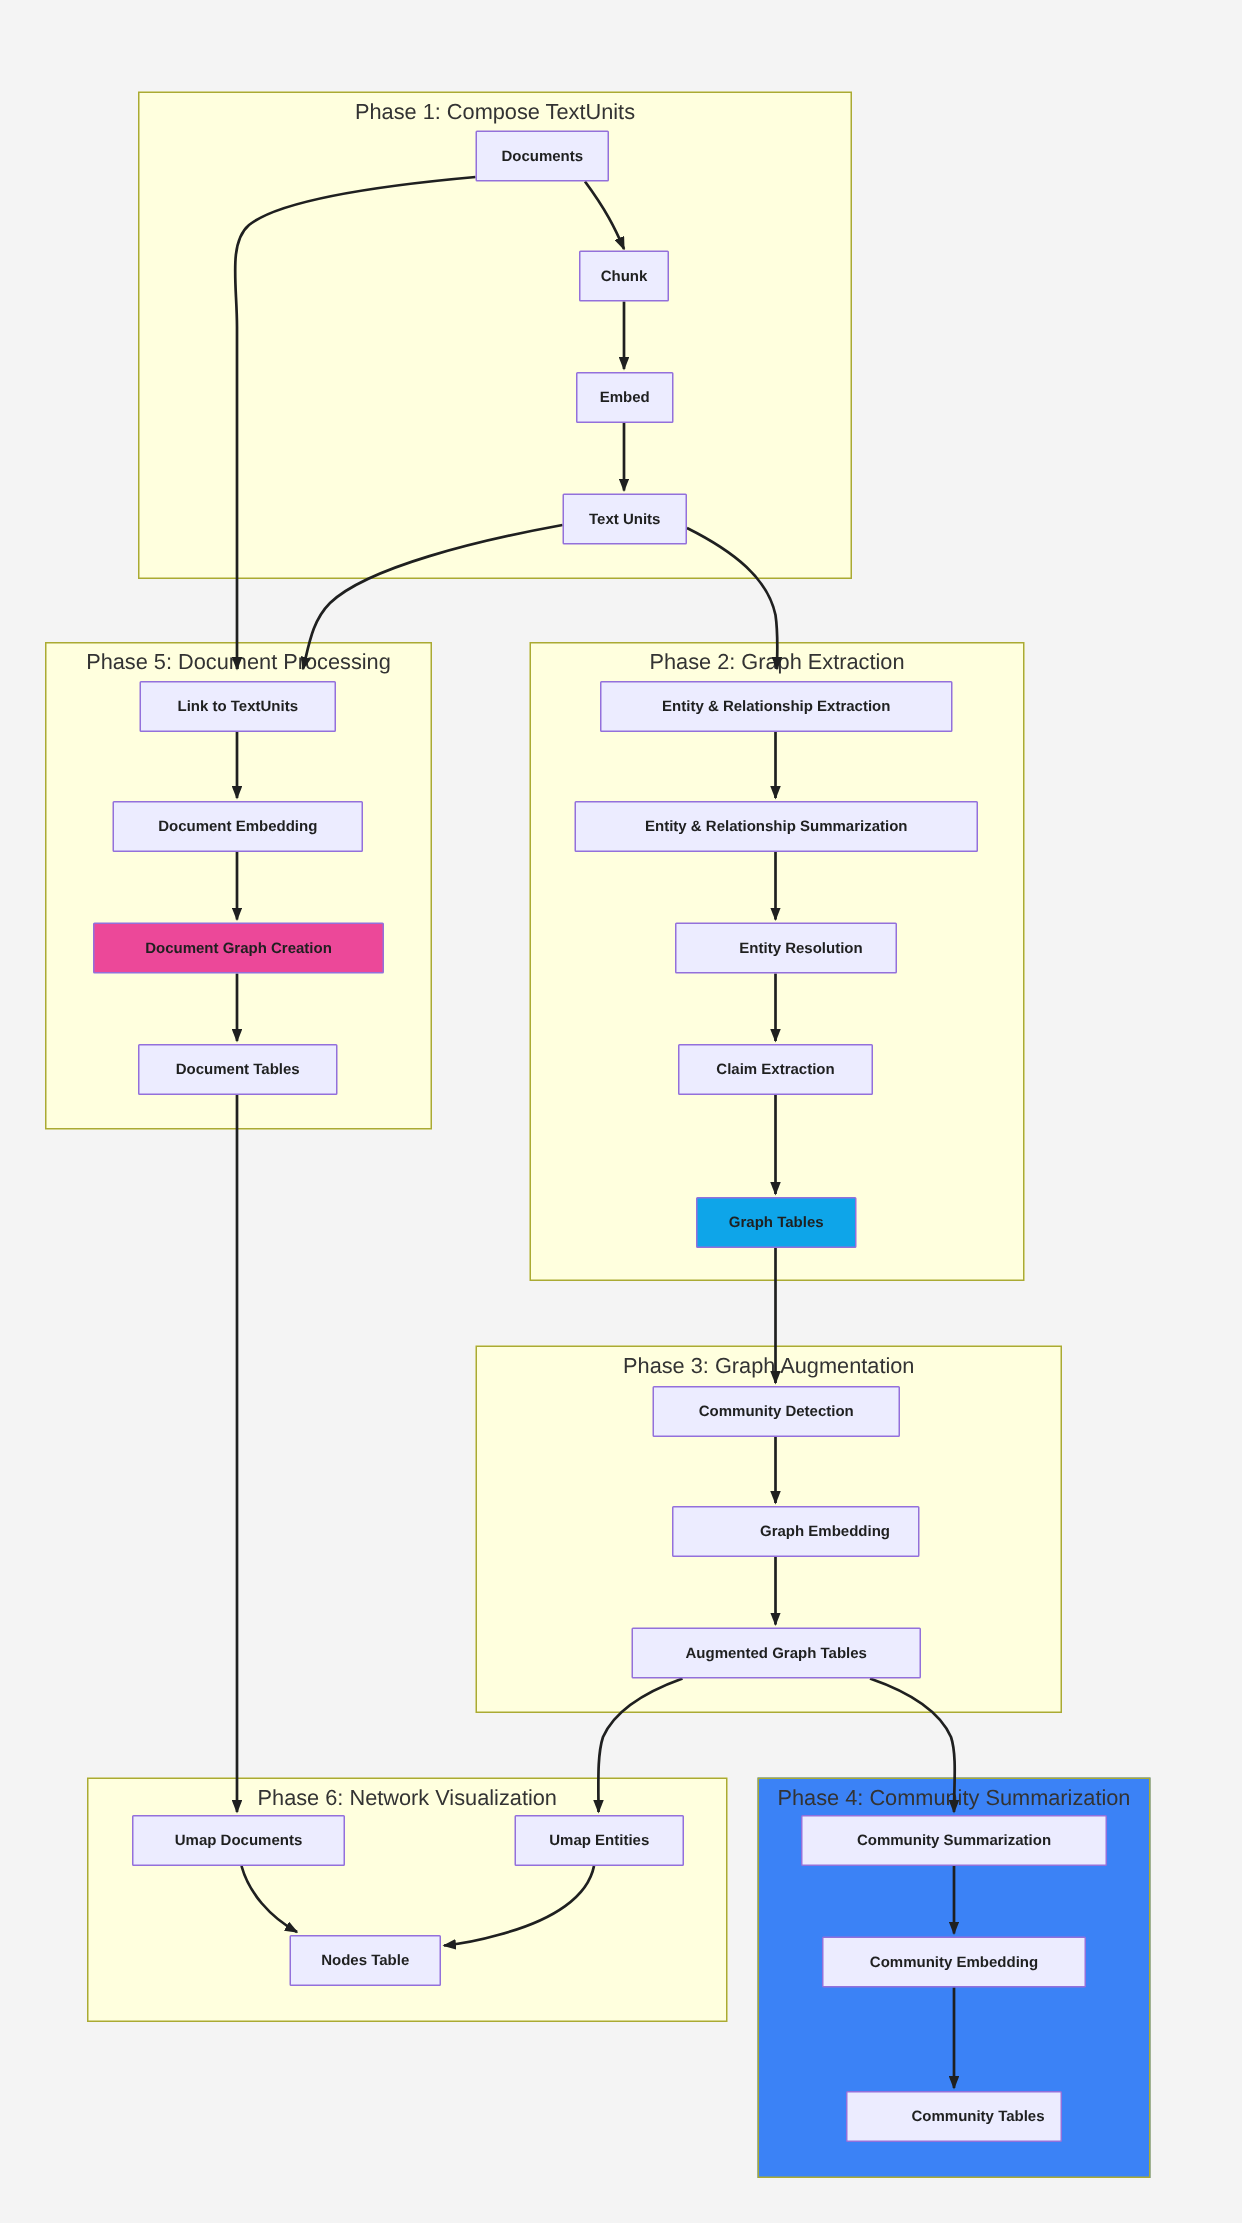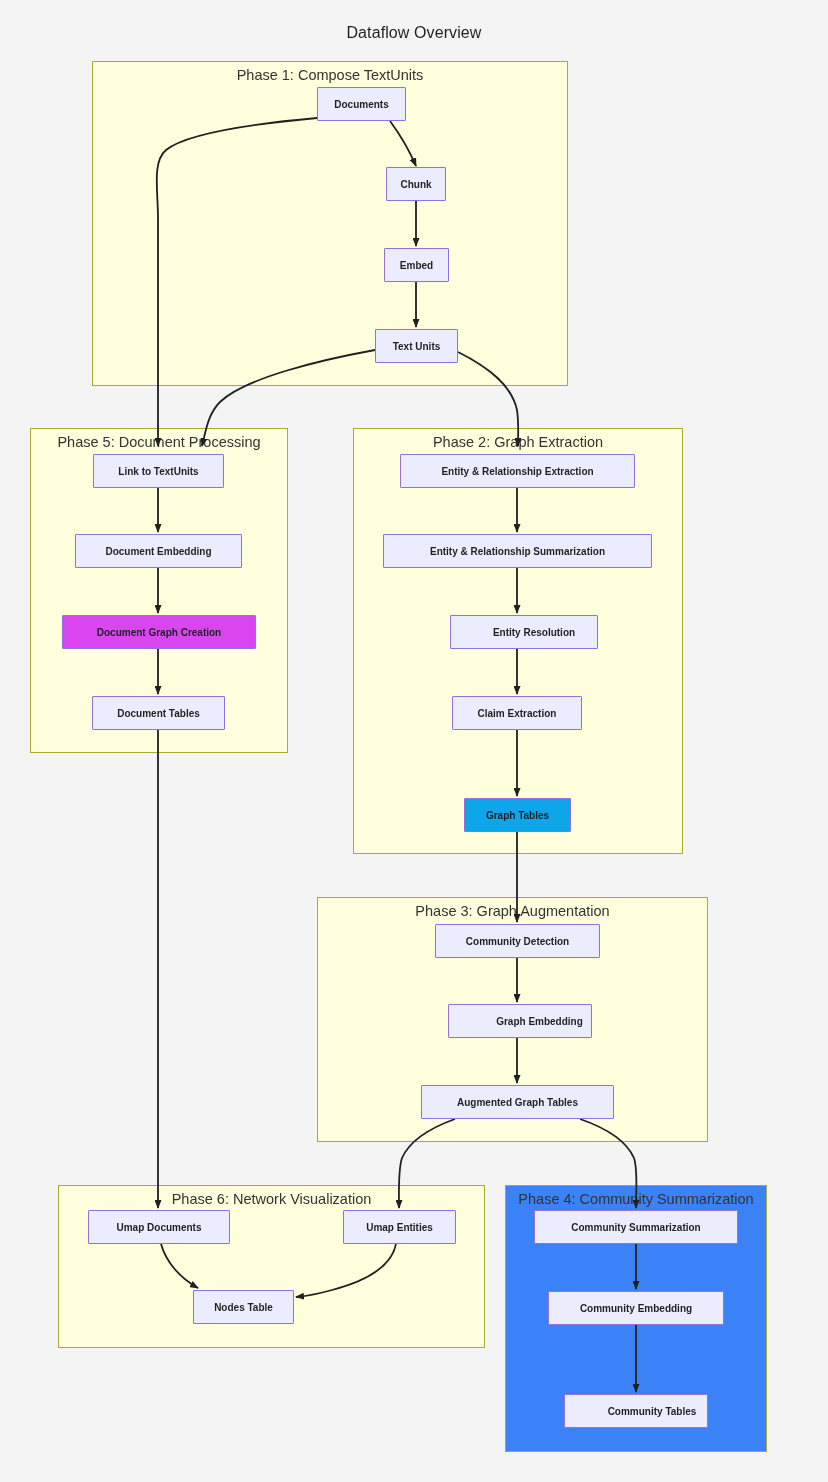--- a/index.html
+++ b/index.html
@@ -65,21 +65,20 @@
     white-space: nowrap;
     height: 34px;
     border-radius: 1px;
   }
 </style>
 </head>
 <body>
 
 <div id="canvas">
 
-  <div class="diagram-title">Dataflow Overview</div>
 
   <div id="clusters-layer">
       <div class="cluster" style="left: 92px; top: 61px; width: 476px; height: 325px; background: rgb(255, 255, 222); border-color: rgb(170, 170, 51);">
         <div class="cluster-label">Phase 1: Compose TextUnits</div>
       </div>
       <div class="cluster" style="left: 30px; top: 428px; width: 258px; height: 325px; background: rgb(255, 255, 222); border-color: rgb(170, 170, 51);">
         <div class="cluster-label">Phase 5: Document Processing</div>
       </div>
       <div class="cluster" style="left: 353px; top: 428px; width: 330px; height: 426px; background: rgb(255, 255, 222); border-color: rgb(170, 170, 51);">
         <div class="cluster-label">Phase 2: Graph Extraction</div>
@@ -140,21 +139,21 @@
       </div>
       <div class="node" style="left: 375px; top: 329px; width: 83px; background: rgb(236, 236, 255); border-color: rgb(147, 112, 219);">
         <span>Text Units</span>
       </div>
       <div class="node" style="left: 93px; top: 454px; width: 131px; background: rgb(236, 236, 255); border-color: rgb(147, 112, 219);">
         <span>Link to TextUnits</span>
       </div>
       <div class="node" style="left: 75px; top: 534px; width: 167px; background: rgb(236, 236, 255); border-color: rgb(147, 112, 219);">
         <span>Document Embedding</span>
       </div>
-      <div class="node" style="left: 62px; top: 615px; width: 194px; background: #d946ef; border-color: rgb(147, 112, 219);">
+      <div class="node" style="left: 62px; top: 615px; width: 194px; background: #ec4899; border-color: rgb(147, 112, 219);">
         <span>Document Graph Creation</span>
       </div>
       <div class="node" style="left: 92px; top: 696px; width: 133px; background: rgb(236, 236, 255); border-color: rgb(147, 112, 219);">
         <span>Document Tables</span>
       </div>
       <div class="node" style="left: 400px; top: 454px; width: 235px; background: rgb(236, 236, 255); border-color: rgb(147, 112, 219);">
         <span>Entity &amp; Relationship Extraction</span>
       </div>
       <div class="node" style="left: 383px; top: 534px; width: 269px; background: rgb(236, 236, 255); border-color: rgb(147, 112, 219);">
         <span>Entity &amp; Relationship Summarization</span>
@@ -164,21 +163,21 @@
       </div>
       <div class="node" style="left: 452px; top: 696px; width: 130px; background: rgb(236, 236, 255); border-color: rgb(147, 112, 219);">
         <span>Claim Extraction</span>
       </div>
       <div class="node" style="left: 464px; top: 798px; width: 107px; background: #0ea5e9; border-color: rgb(147, 112, 219);">
         <span>Graph Tables</span>
       </div>
       <div class="node" style="left: 435px; top: 924px; width: 165px; background: rgb(236, 236, 255); border-color: rgb(147, 112, 219);">
         <span>Community Detection</span>
       </div>
-      <div class="node" style="left: 448px; top: 1004px; width: 144px; background: rgb(236, 236, 255); border-color: rgb(147, 112, 219); padding-left: 39px;">
+      <div class="node" style="left: 448px; top: 1004px; width: 165px; background: rgb(236, 236, 255); border-color: rgb(147, 112, 219); padding-left: 39px;">
         <span>Graph Embedding</span>
       </div>
       <div class="node" style="left: 421px; top: 1085px; width: 193px; background: rgb(236, 236, 255); border-color: rgb(147, 112, 219);">
         <span>Augmented Graph Tables</span>
       </div>
       <div class="node" style="left: 88px; top: 1210px; width: 142px; background: rgb(236, 236, 255); border-color: rgb(147, 112, 219);">
         <span>Umap Documents</span>
       </div>
       <div class="node" style="left: 343px; top: 1210px; width: 113px; background: rgb(236, 236, 255); border-color: rgb(147, 112, 219);">
         <span>Umap Entities</span>

